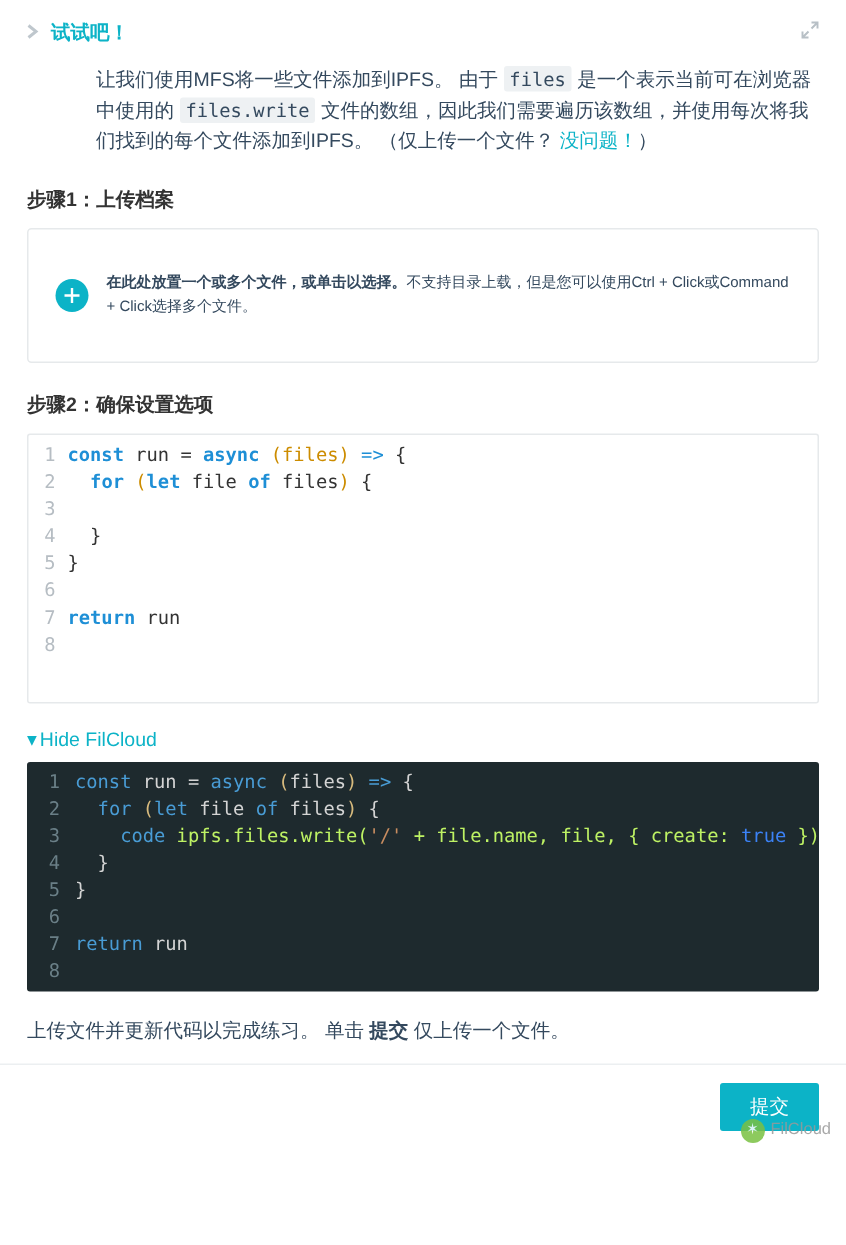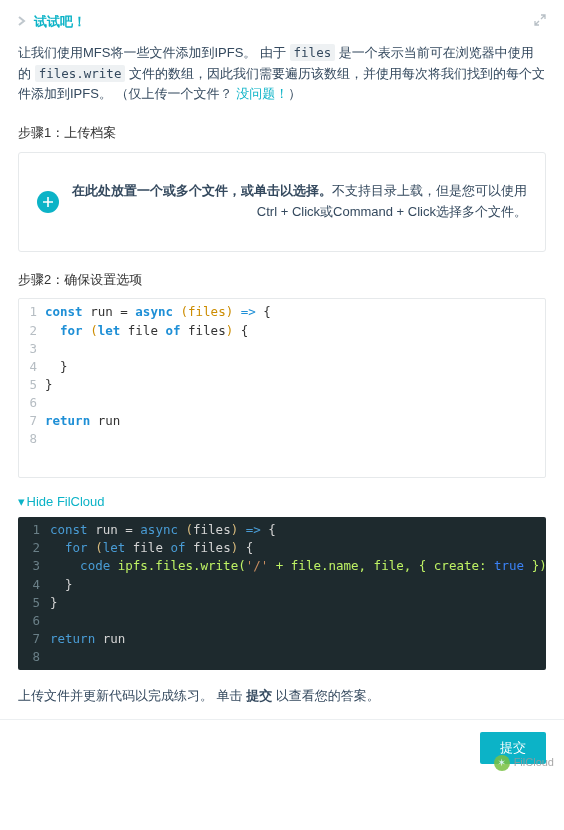--- a/index.html
+++ b/index.html
@@ -33,32 +33,33 @@
   }
   .expand-icon {
     color: #b8c0c6;
     font-size: 13px;
   }
 
   p.body {
     color: #34495e;
     font-size: 13px;
     margin-bottom: 12px;
+    margin-left: 46px;
   }
   code.inline {
     font-family: Consolas, Menlo, monospace;
     background: #eef1f3;
     padding: 1px 4px;
     border-radius: 2px;
     font-size: 12.5px;
   }
   a.link { color: #0cb3c7; text-decoration: none; }
 
   .step-label {
-    font-weight: 400;
+    font-weight: 700;
     font-size: 13px;
     margin: 18px 0 8px 0;
   }
 
   
   .upload {
     border: 1px solid #e6e9eb;
     border-radius: 3px;
     padding: 28px 18px;
     display: flex;
@@ -68,21 +69,21 @@
   }
   .plus-circle {
     width: 22px; height: 22px;
     border-radius: 50%;
     background: #0cb3c7;
     display: flex;
     align-items: center; justify-content: center;
     flex-shrink: 0;
   }
   .plus-circle svg { width: 12px; height: 12px; }
-  .upload-text { font-size: 13px; color: #34495e; text-align: right; }
+  .upload-text { font-size: 10px; color: #34495e; }
   .upload-text b { font-weight: 700; }
 
   
   .editor {
     border: 1px solid #e6e9eb;
     border-radius: 2px;
     font-family: Consolas, Menlo, monospace;
     font-size: 12.5px;
     line-height: 1.45;
     padding: 4px 0;
@@ -293,21 +294,21 @@
         <span class="ln">7</span>
         <span class="code"><span class="dkw">return</span><span class="did"> run</span></span>
       </div>
     <div class="line">
         <span class="ln">8</span>
         <span class="code"></span>
       </div>
   </div>
 
   <p class="afterword">
-    <span>上传文件并更新代码以完成练习。 单击 </span><b>提交</b><span> 以查看您的答案。</span>
+    <span>上传文件并更新代码以完成练习。 单击 </span><b>提交</b><span> 仅上传一个文件。</span>
   </p>
 </div>
 
 <div class="footer-bar">
   <button class="submit-btn">提交</button>
   <div class="watermark">
     <span class="wm-dot">✶</span>
     <span>FilCloud</span>
   </div>
 </div>

